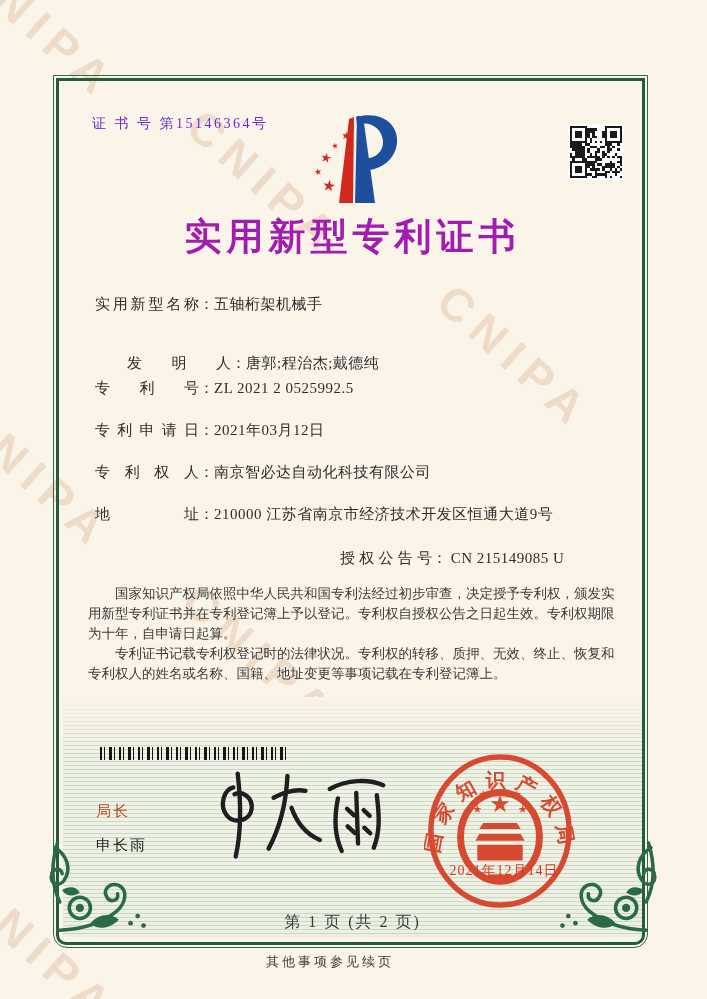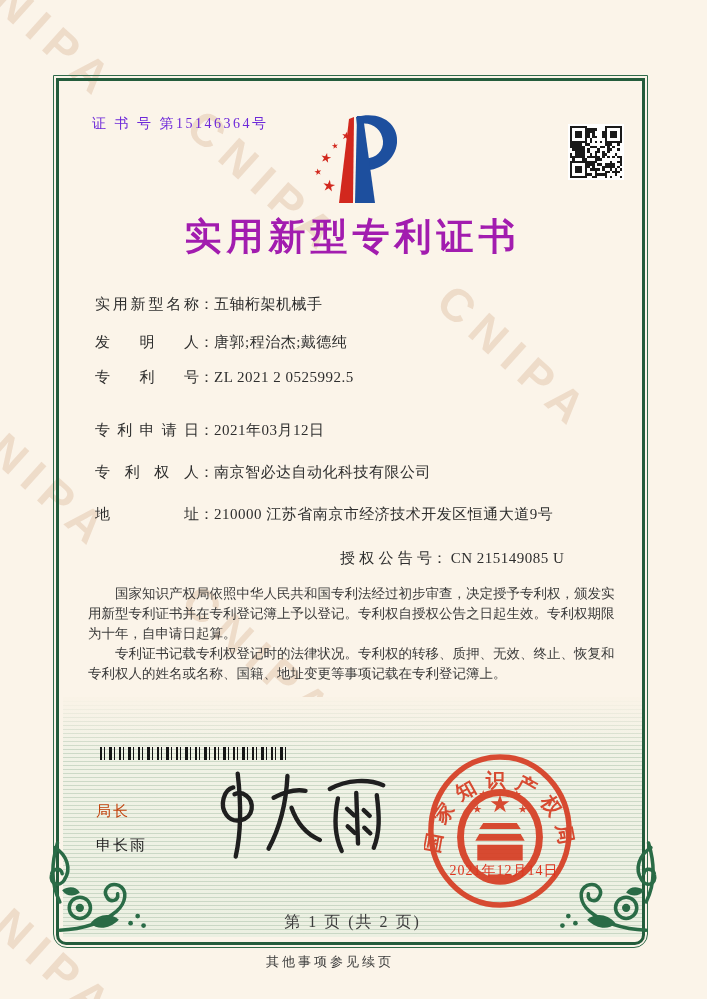--- a/index.html
+++ b/index.html
@@ -574,22 +574,22 @@
       <i></i>
       <i></i>
       <i></i>
       <i class="b"></i>
     </div>
 
   <div class="abs title">实用新型专利证书</div>
 
   <div id="fields">
       <div class="frow" style="top: 295px;"><span class="flabel">实用新型名称</span><span class="colon">：</span><span class="fval">五轴桁架机械手</span></div>
-      <div class="frow" style="top: 333px;"><span class="flabel">发明人</span><span class="colon">：</span><span class="fval">唐郭;程治杰;戴德纯</span></div>
-      <div class="frow" style="top: 368px;"><span class="flabel">专利号</span><span class="colon">：</span><span class="fval">ZL 2021 2 0525992.5</span></div>
+      <div class="frow" style="top: 354px; margin-left: 32px;"><span class="flabel">发明人</span><span class="colon">：</span><span class="fval">唐郭;程治杰;戴德纯</span></div>
+      <div class="frow" style="top: 379px;"><span class="flabel">专利号</span><span class="colon">：</span><span class="fval">ZL 2021 2 0525992.5</span></div>
       <div class="frow" style="top: 421px;"><span class="flabel">专利申请日</span><span class="colon">：</span><span class="fval">2021年03月12日</span></div>
       <div class="frow" style="top: 463px;"><span class="flabel">专利权人</span><span class="colon">：</span><span class="fval">南京智必达自动化科技有限公司</span></div>
       <div class="frow" style="top: 505px;"><span class="flabel">地址</span><span class="colon">：</span><span class="fval">210000 江苏省南京市经济技术开发区恒通大道9号</span></div>
     </div>
 
   <div class="frow" style="top:549px;left:340px">
     <span class="flabel g">授权公告号</span><span class="colon">：</span>
     <span class="fval">CN 215149085 U</span>
   </div>
 

